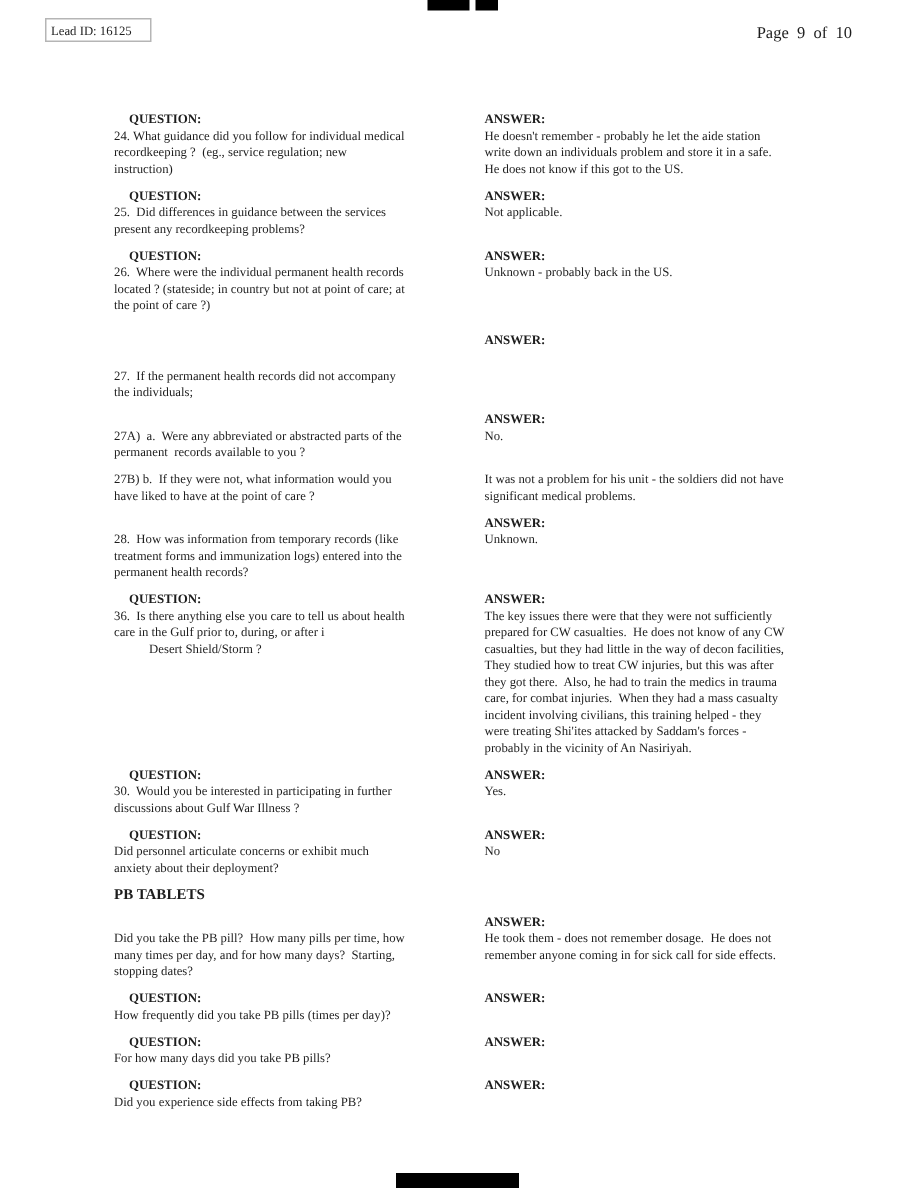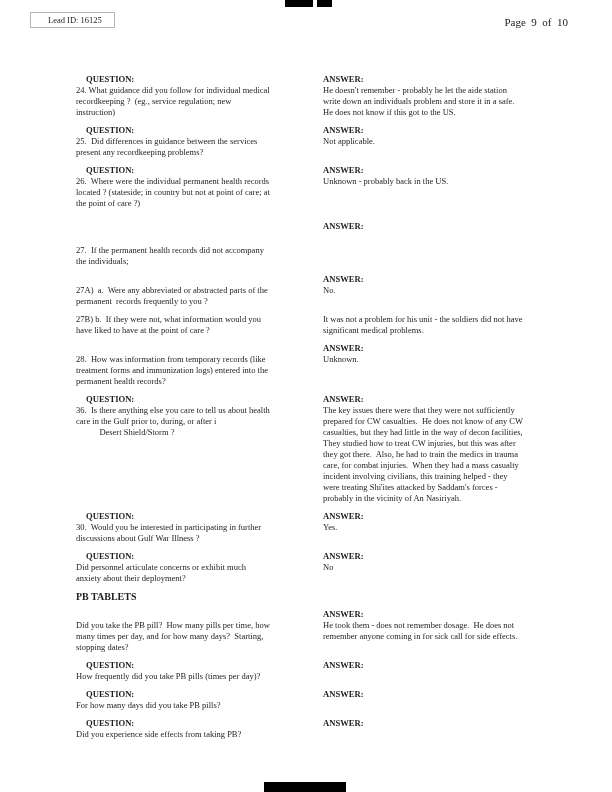--- a/index.html
+++ b/index.html
@@ -12,21 +12,21 @@
     color:#1d1d1d;
   }
   .artifact{position:absolute;background:#000;}
   #scan-top-1{left:285px;top:0;width:28px;height:7px;}
   #scan-top-2{left:317px;top:0;width:15px;height:7px;}
   #scan-bottom{left:264px;top:782px;width:82px;height:10px;}
   #lead-id{
     position:absolute;left:30px;top:12px;
     font-size:8.5px;line-height:10px;
     border:1px solid #b5b5b5;
-    padding:2px 12px 2px 17px;
+    padding:2px 12px 2px 3px;
     white-space:pre;
   }
   #page-label{
     position:absolute;right:44px;top:17px;
     font-size:11px;line-height:11px;white-space:pre;
   }
   #content{
     position:absolute;left:48px;top:74px;width:540px;margin-left:28px;
   }
   .row{
@@ -90,21 +90,21 @@
       <div class="qh"></div>
       <div class="ah"></div>
       <div class="qt">27.  If the permanent health records did not accompany
 the individuals;</div>
       <div class="at"></div>
     </div>
     <div class="row">
       <div class="qh"></div>
       <div class="ah">ANSWER:</div>
       <div class="qt">27A)  a.  Were any abbreviated or abstracted parts of the
-permanent  records frequently to you ?</div>
+permanent  records available to you ?</div>
       <div class="at">No.</div>
     </div>
     <div class="row">
       <div class="qh"></div>
       <div class="ah"></div>
       <div class="qt">27B) b.  If they were not, what information would you
 have liked to have at the point of care ?</div>
       <div class="at">It was not a problem for his unit - the soldiers did not have
 significant medical problems.</div>
     </div>

